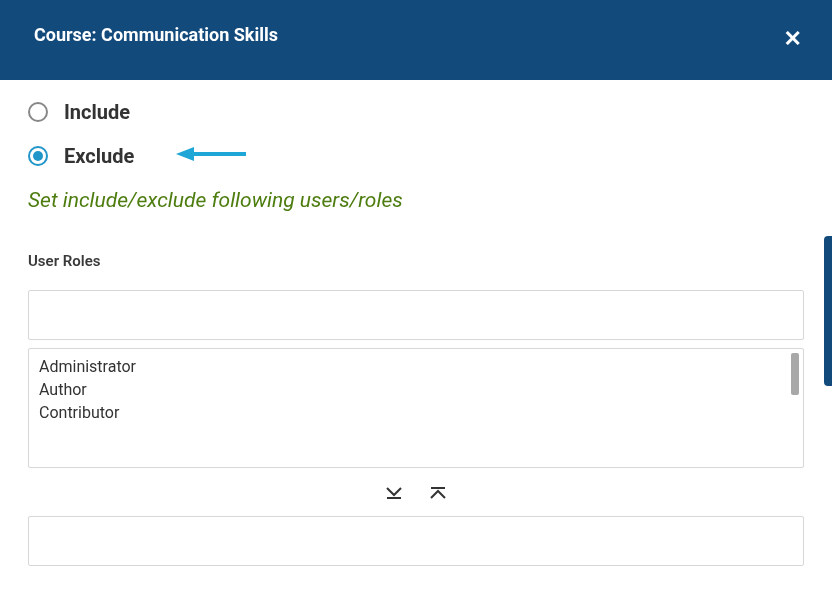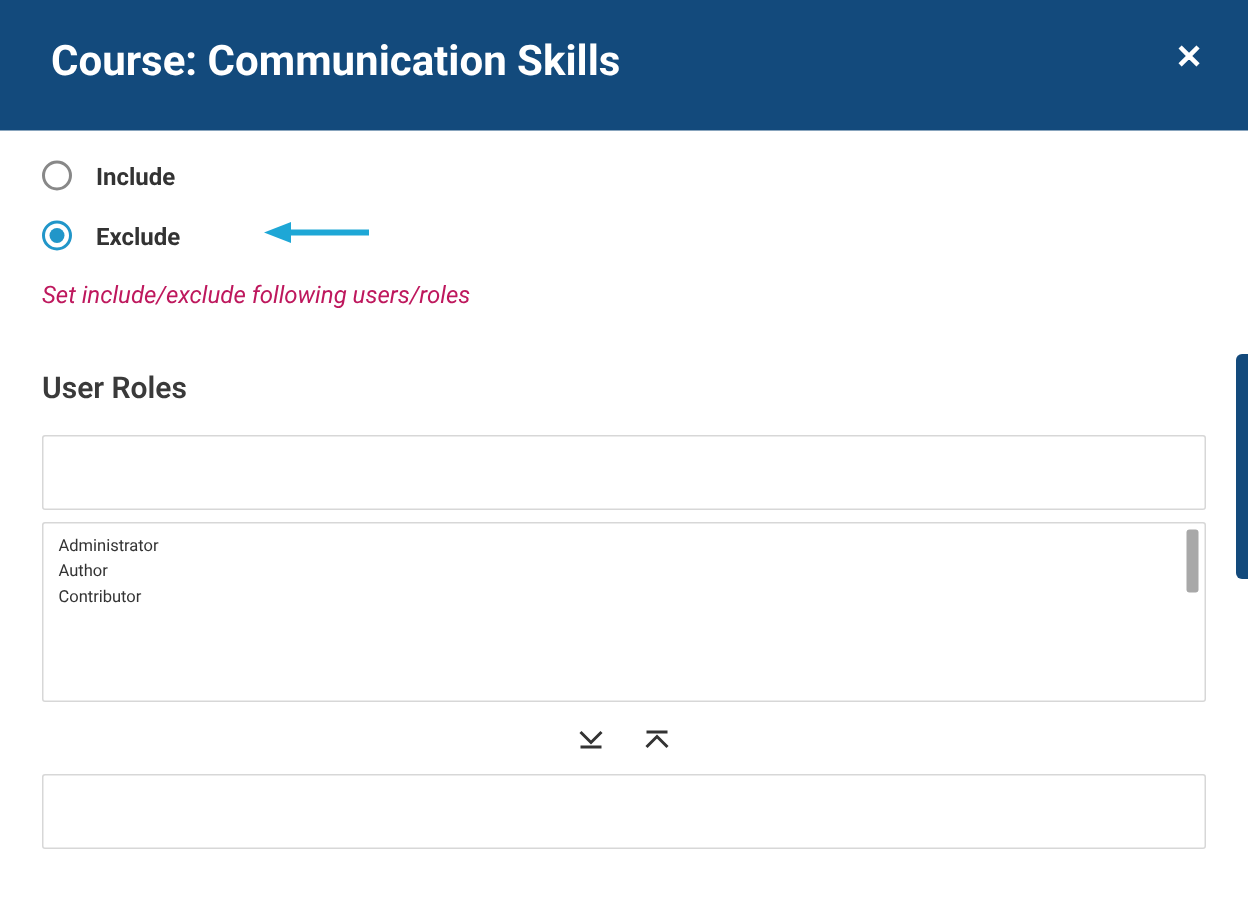--- a/index.html
+++ b/index.html
@@ -13,21 +13,21 @@
     }
     .modal-header {
       background: #134a7c;
       color: #fff;
       padding: 24px 30px 30px 34px;
       display: flex;
       justify-content: space-between;
       align-items: flex-start;
     }
     .modal-title {
-      font-size: 28px;
+      font-size: 18px;
       font-weight: 700;
     }
     .close-btn {
       color: #fff;
       font-size: 22px;
       cursor: pointer;
       font-weight: bold;
       line-height: 1;
       margin-top: 4px;
     }
@@ -59,39 +59,39 @@
     }
     .radio-inner {
       width: 10px;
       height: 10px;
       border-radius: 50%;
       background: #2196c9;
     }
     .radio-label {
       font-weight: 700;
       color: #333;
-      font-size: 16px;
+      font-size: 20px;
     }
     .arrow-annotation {
       position: absolute;
       left: 148px;
       top: 50%;
       transform: translateY(-50%);
     }
     .helper-text {
-      color: #be185d;
+      color: #4d7c0f;
       font-style: italic;
-      font-size: 16px;
+      font-size: 21px;
       margin-top: 2px;
       margin-bottom: 40px;
     }
     .section-label {
       color: #3a3a3a;
       font-weight: 600;
-      font-size: 20px;
+      font-size: 15px;
       margin-bottom: 20px;
     }
     .text-input {
       width: 100%;
       border: 1px solid #d7d7d7;
       border-radius: 2px;
       height: 50px;
       padding: 10px;
       font-size: 15px;
       margin-bottom: 8px;
@@ -99,21 +99,21 @@
     .listbox {
       width: 100%;
       border: 1px solid #d7d7d7;
       border-radius: 2px;
       height: 120px;
       overflow: hidden;
       position: relative;
       padding: 6px 10px 0 10px;
     }
     .listbox-item {
-      font-size: 11px;
+      font-size: 16px;
       color: #333;
       padding: 2px 0;
       cursor: pointer;
     }
     .listbox-scrollbar {
       position: absolute;
       right: 4px;
       top: 4px;
       width: 8px;
       height: 42px;

